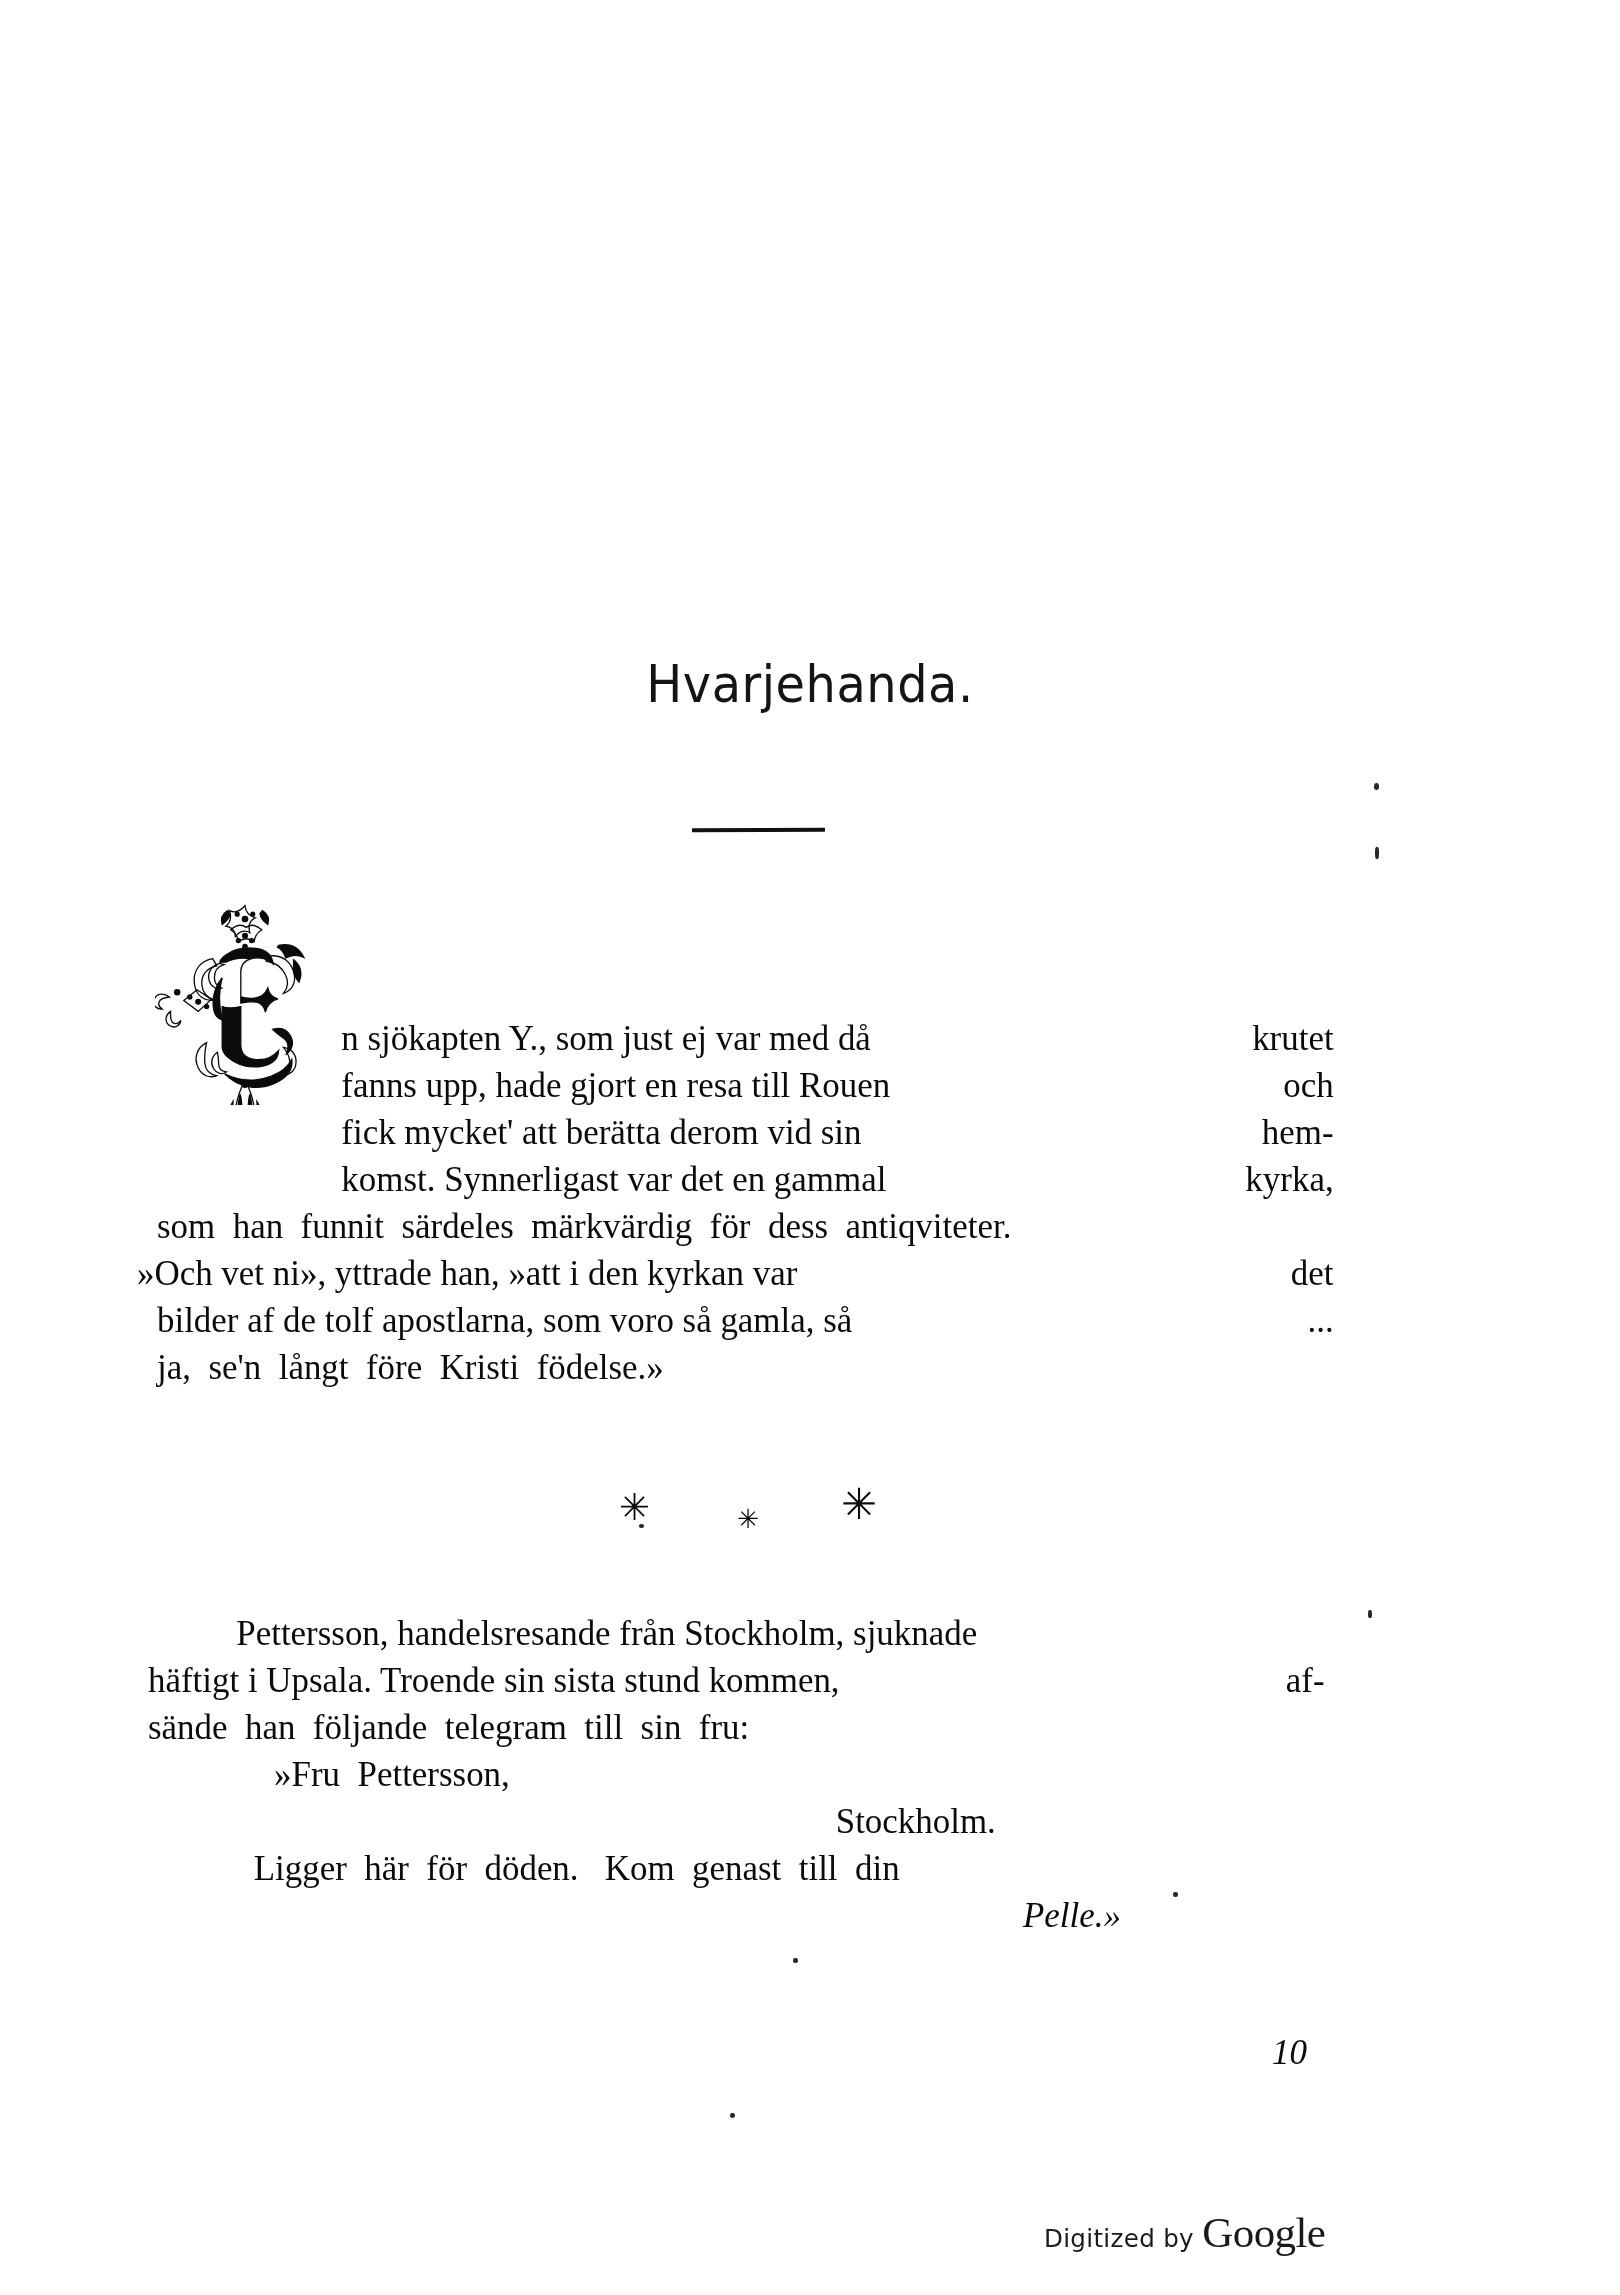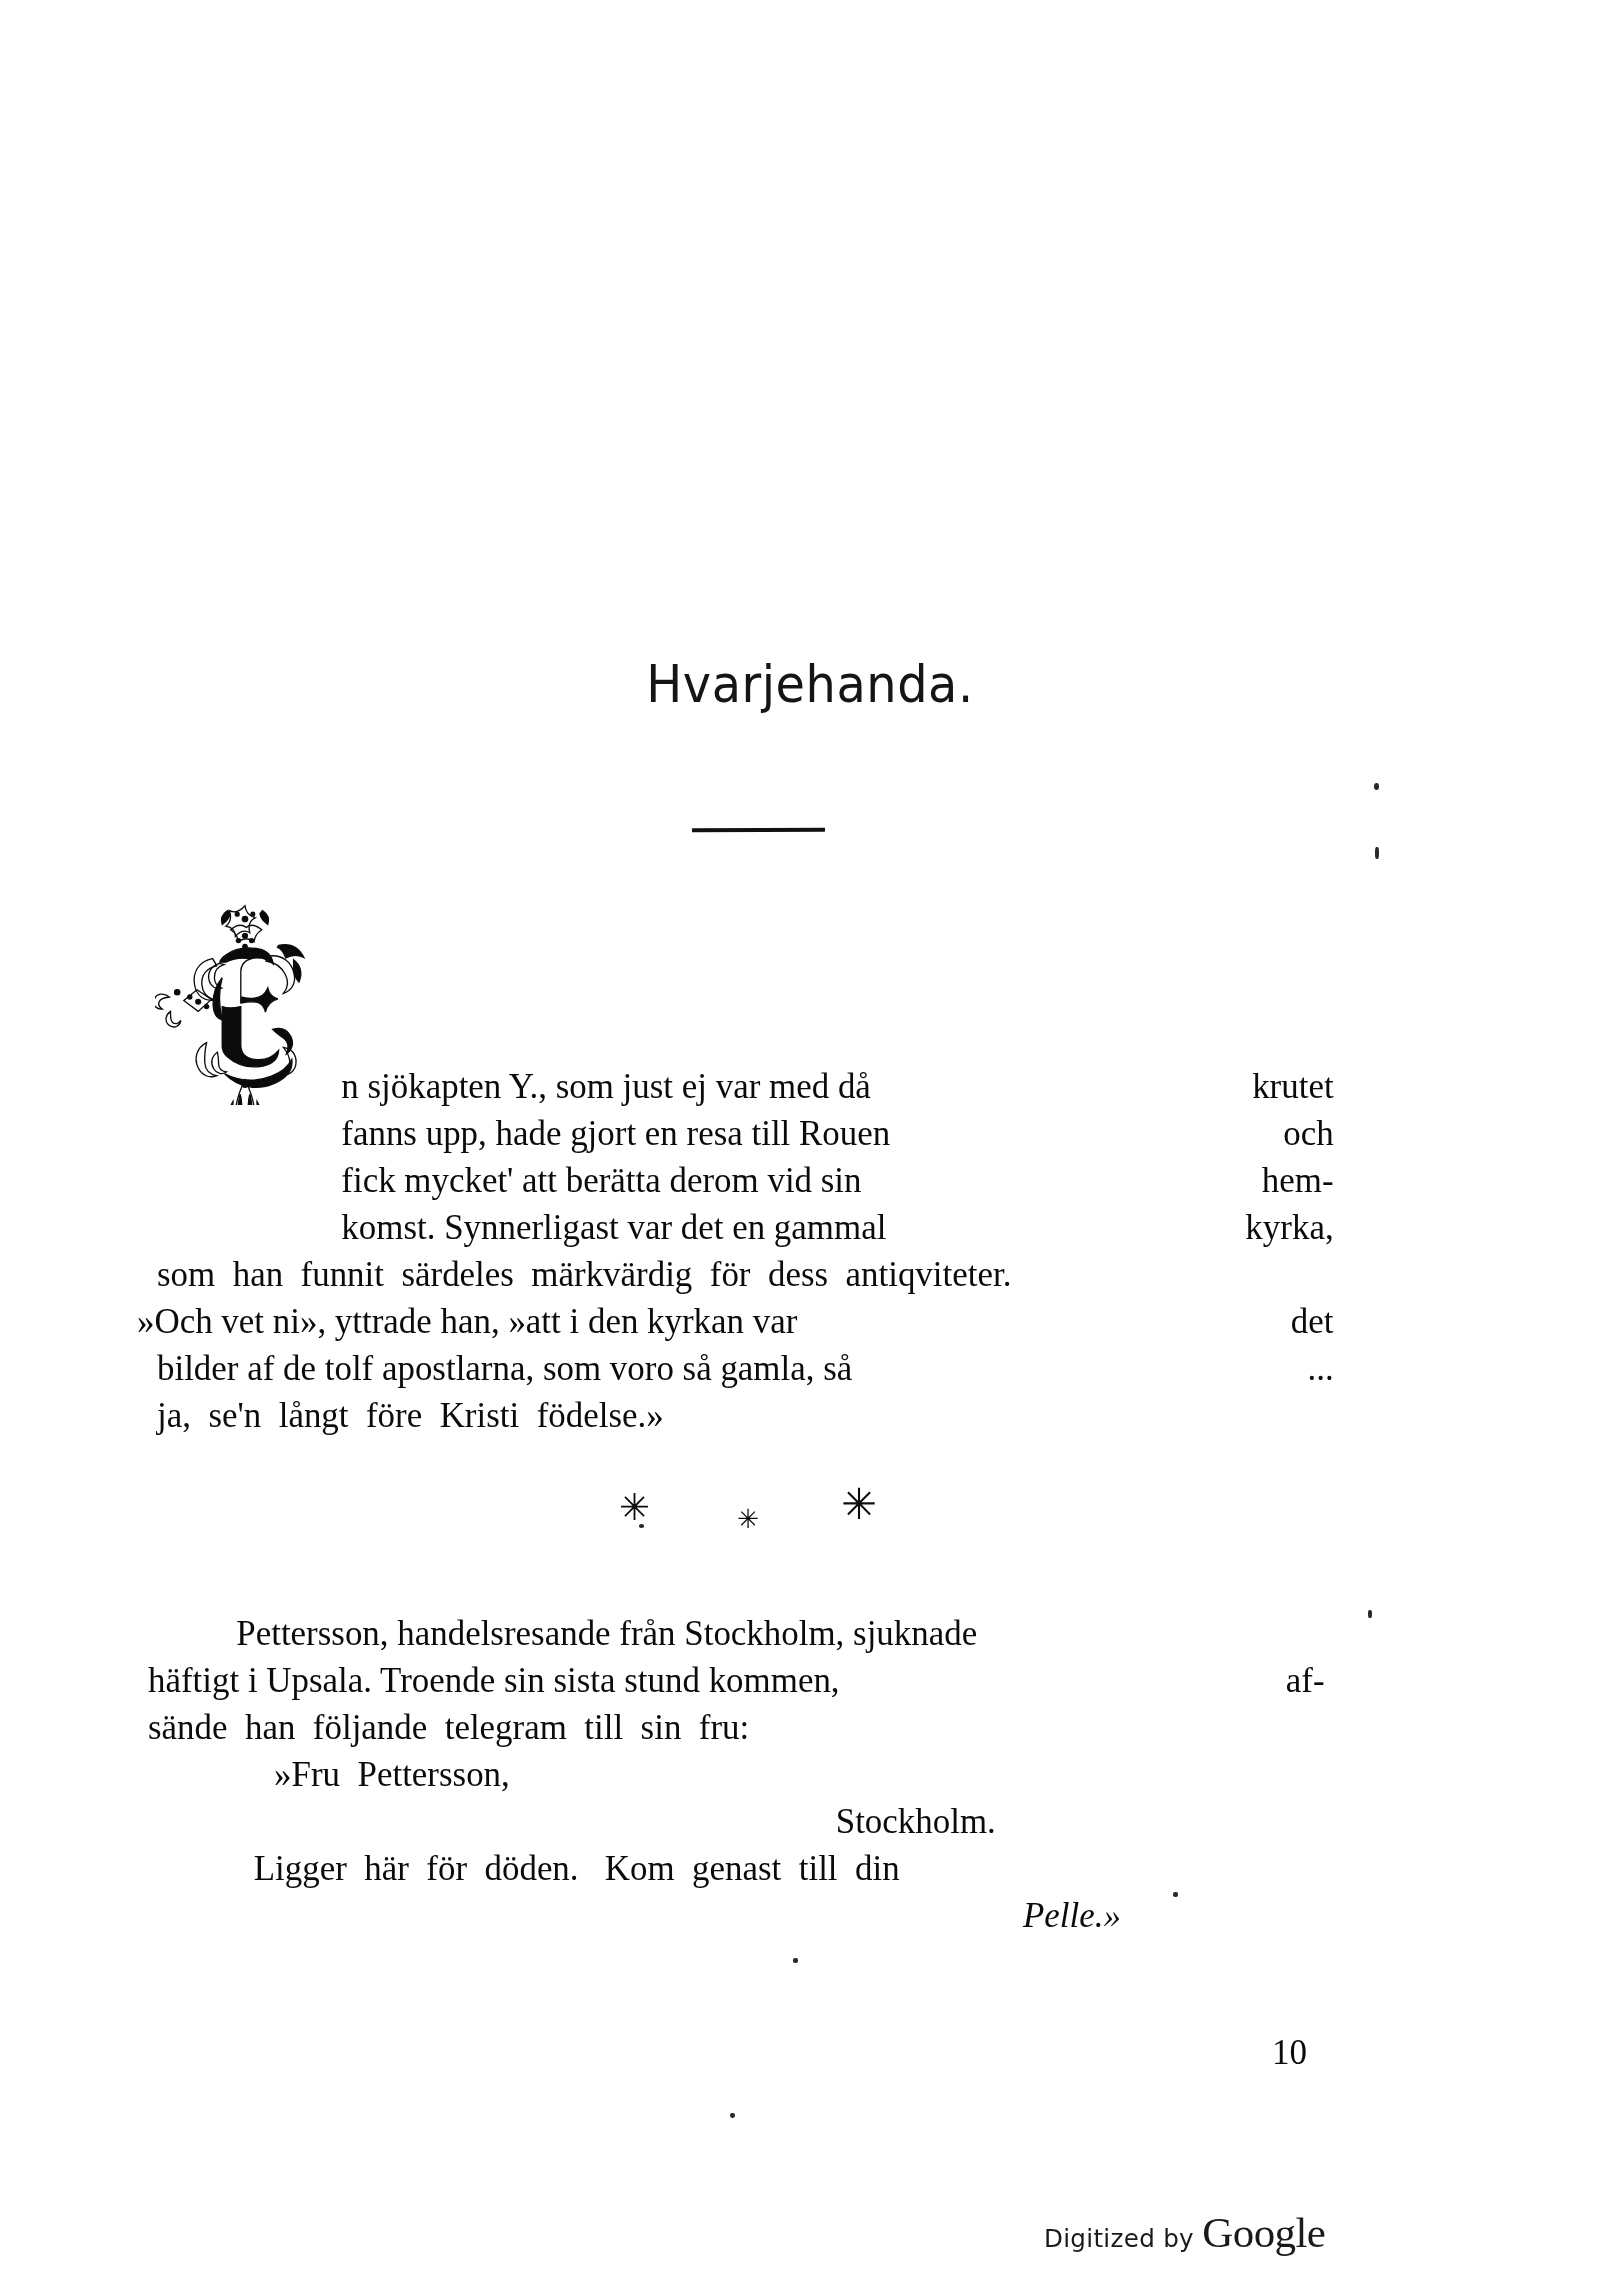--- a/index.html
+++ b/index.html
@@ -45,21 +45,20 @@
     transform: rotate(-0.25deg);
     border-radius: 0.6px;
   }
 
   
   .textblock {
     position: absolute;
     left: 157px;
     top: 1015px;
     width: 1213px;
-    margin-top: 48px;
   }
   .bodyline {
     position: relative;
     font-size: 36px;
     line-height: 47px;
     letter-spacing: 0px;
     white-space: pre;
     color: #0b0b0b;
     transform: scaleX(0.97);
     transform-origin: left center;
@@ -117,20 +116,21 @@
   .tele-sign   { padding-left: 902px; font-style: italic; }
 
   
   .folio {
     position: absolute;
     left: 1272px;
     top: 2035px;
     font-size: 35px;
     line-height: 1;
     color: #0b0b0b;
+    font-style: italic;
   }
 
   
   .speck { position: absolute; background: #2a2a2a; border-radius: 40%; }
   .s1 { left: 1374px; top: 783px; width: 5.4px;  height: 6.6px; }
   .s2 { left: 1375px; top: 847px; width: 3.6px;  height: 12px; }
   .s3 { left: 1368px; top: 1610px; width: 4.2px;  height: 7.8px; }
   .s4 { left: 1173px; top: 1892px; width: 4.8px;  height: 4.8px;  }
   .s5 { left: 793px; top: 1958px; width: 4.8px;  height: 4.8px;  }
   .s6 { left: 730px; top: 2113px; width: 5.4px;  height: 5.4px;  }

